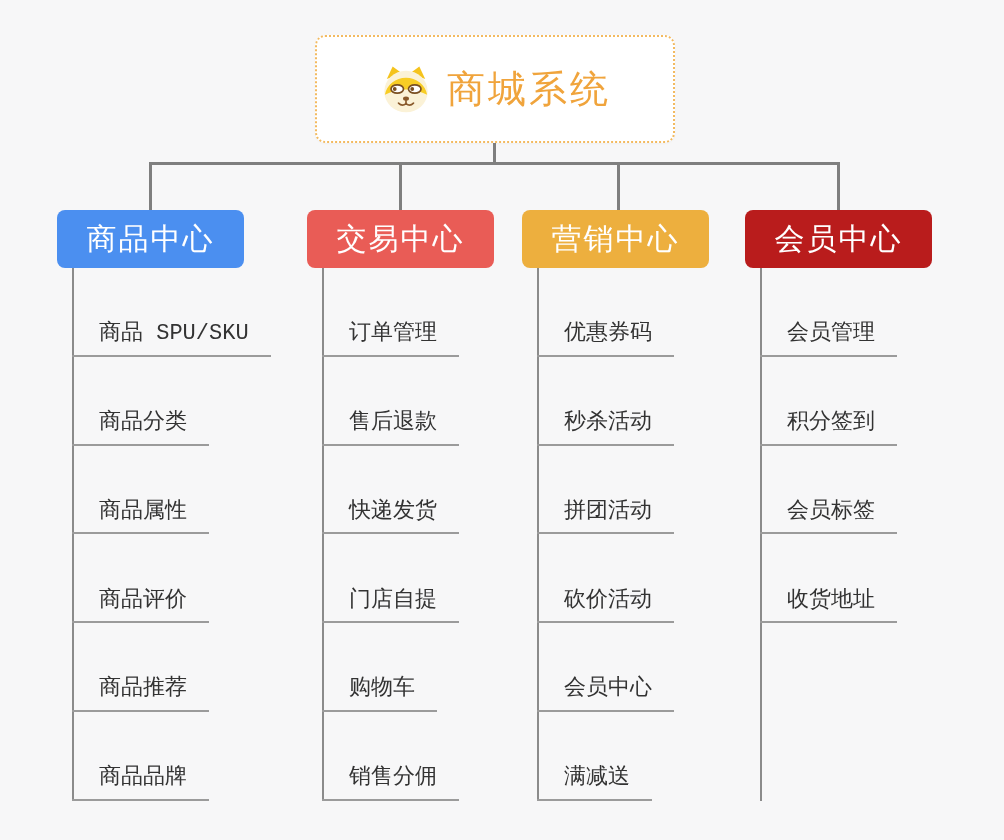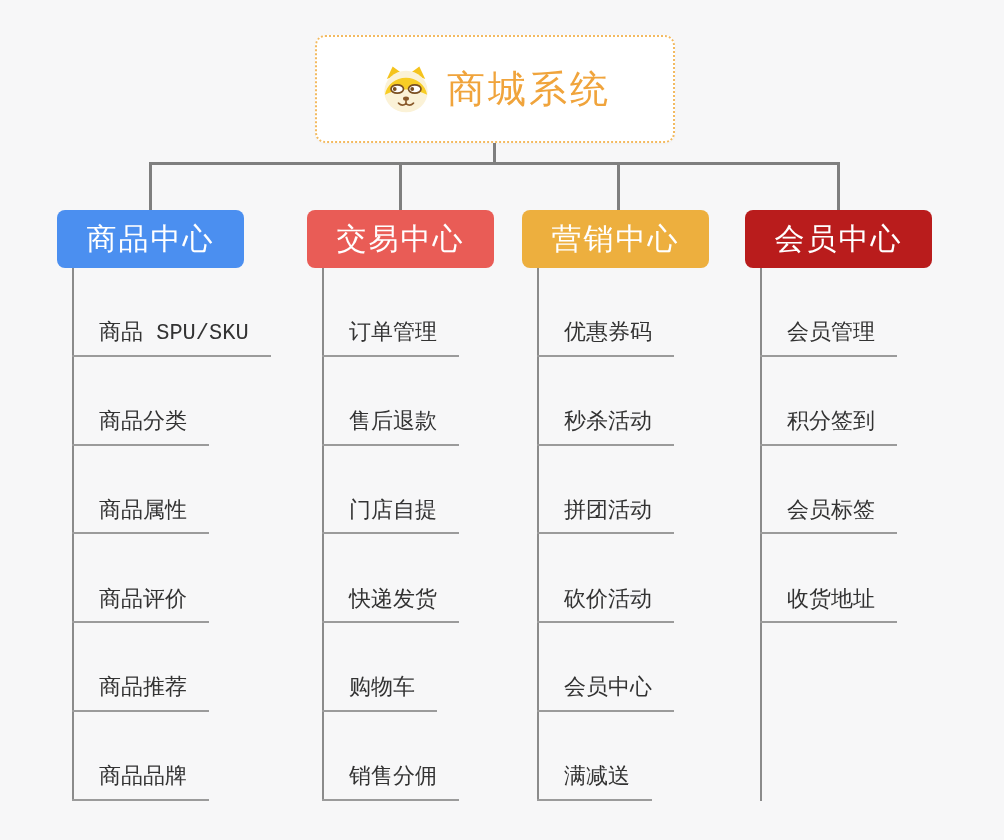--- a/index.html
+++ b/index.html
@@ -124,24 +124,24 @@
     <div class="branch-node" style="background-color: rgb(233, 92, 86);">交易中心</div>
     <div class="trunk"></div>
     <div class="items">
       <div class="leaf-item">
           <span class="leaf-label">订单管理</span>
         </div>
       <div class="leaf-item">
           <span class="leaf-label">售后退款</span>
         </div>
       <div class="leaf-item">
-          <span class="leaf-label">门店自提</span>
+          <span class="leaf-label">快递发货</span>
         </div>
       <div class="leaf-item">
-          <span class="leaf-label">快递发货</span>
+          <span class="leaf-label">门店自提</span>
         </div>
       <div class="leaf-item">
           <span class="leaf-label">购物车</span>
         </div>
       <div class="leaf-item">
           <span class="leaf-label">销售分佣</span>
         </div>
     </div>
   </div>
 

